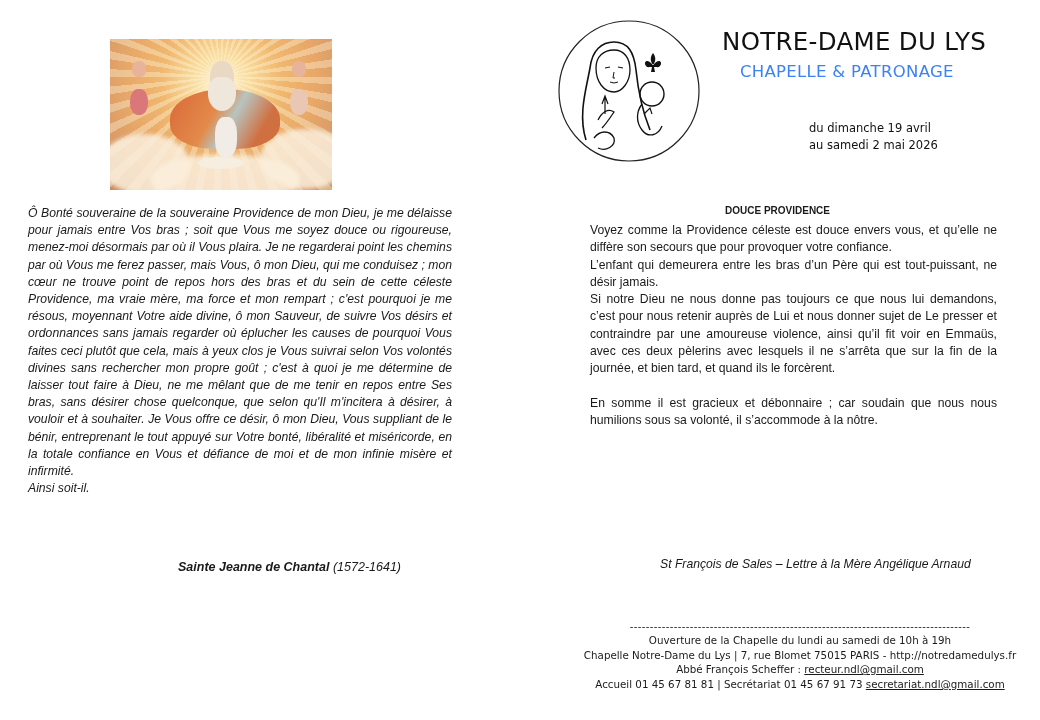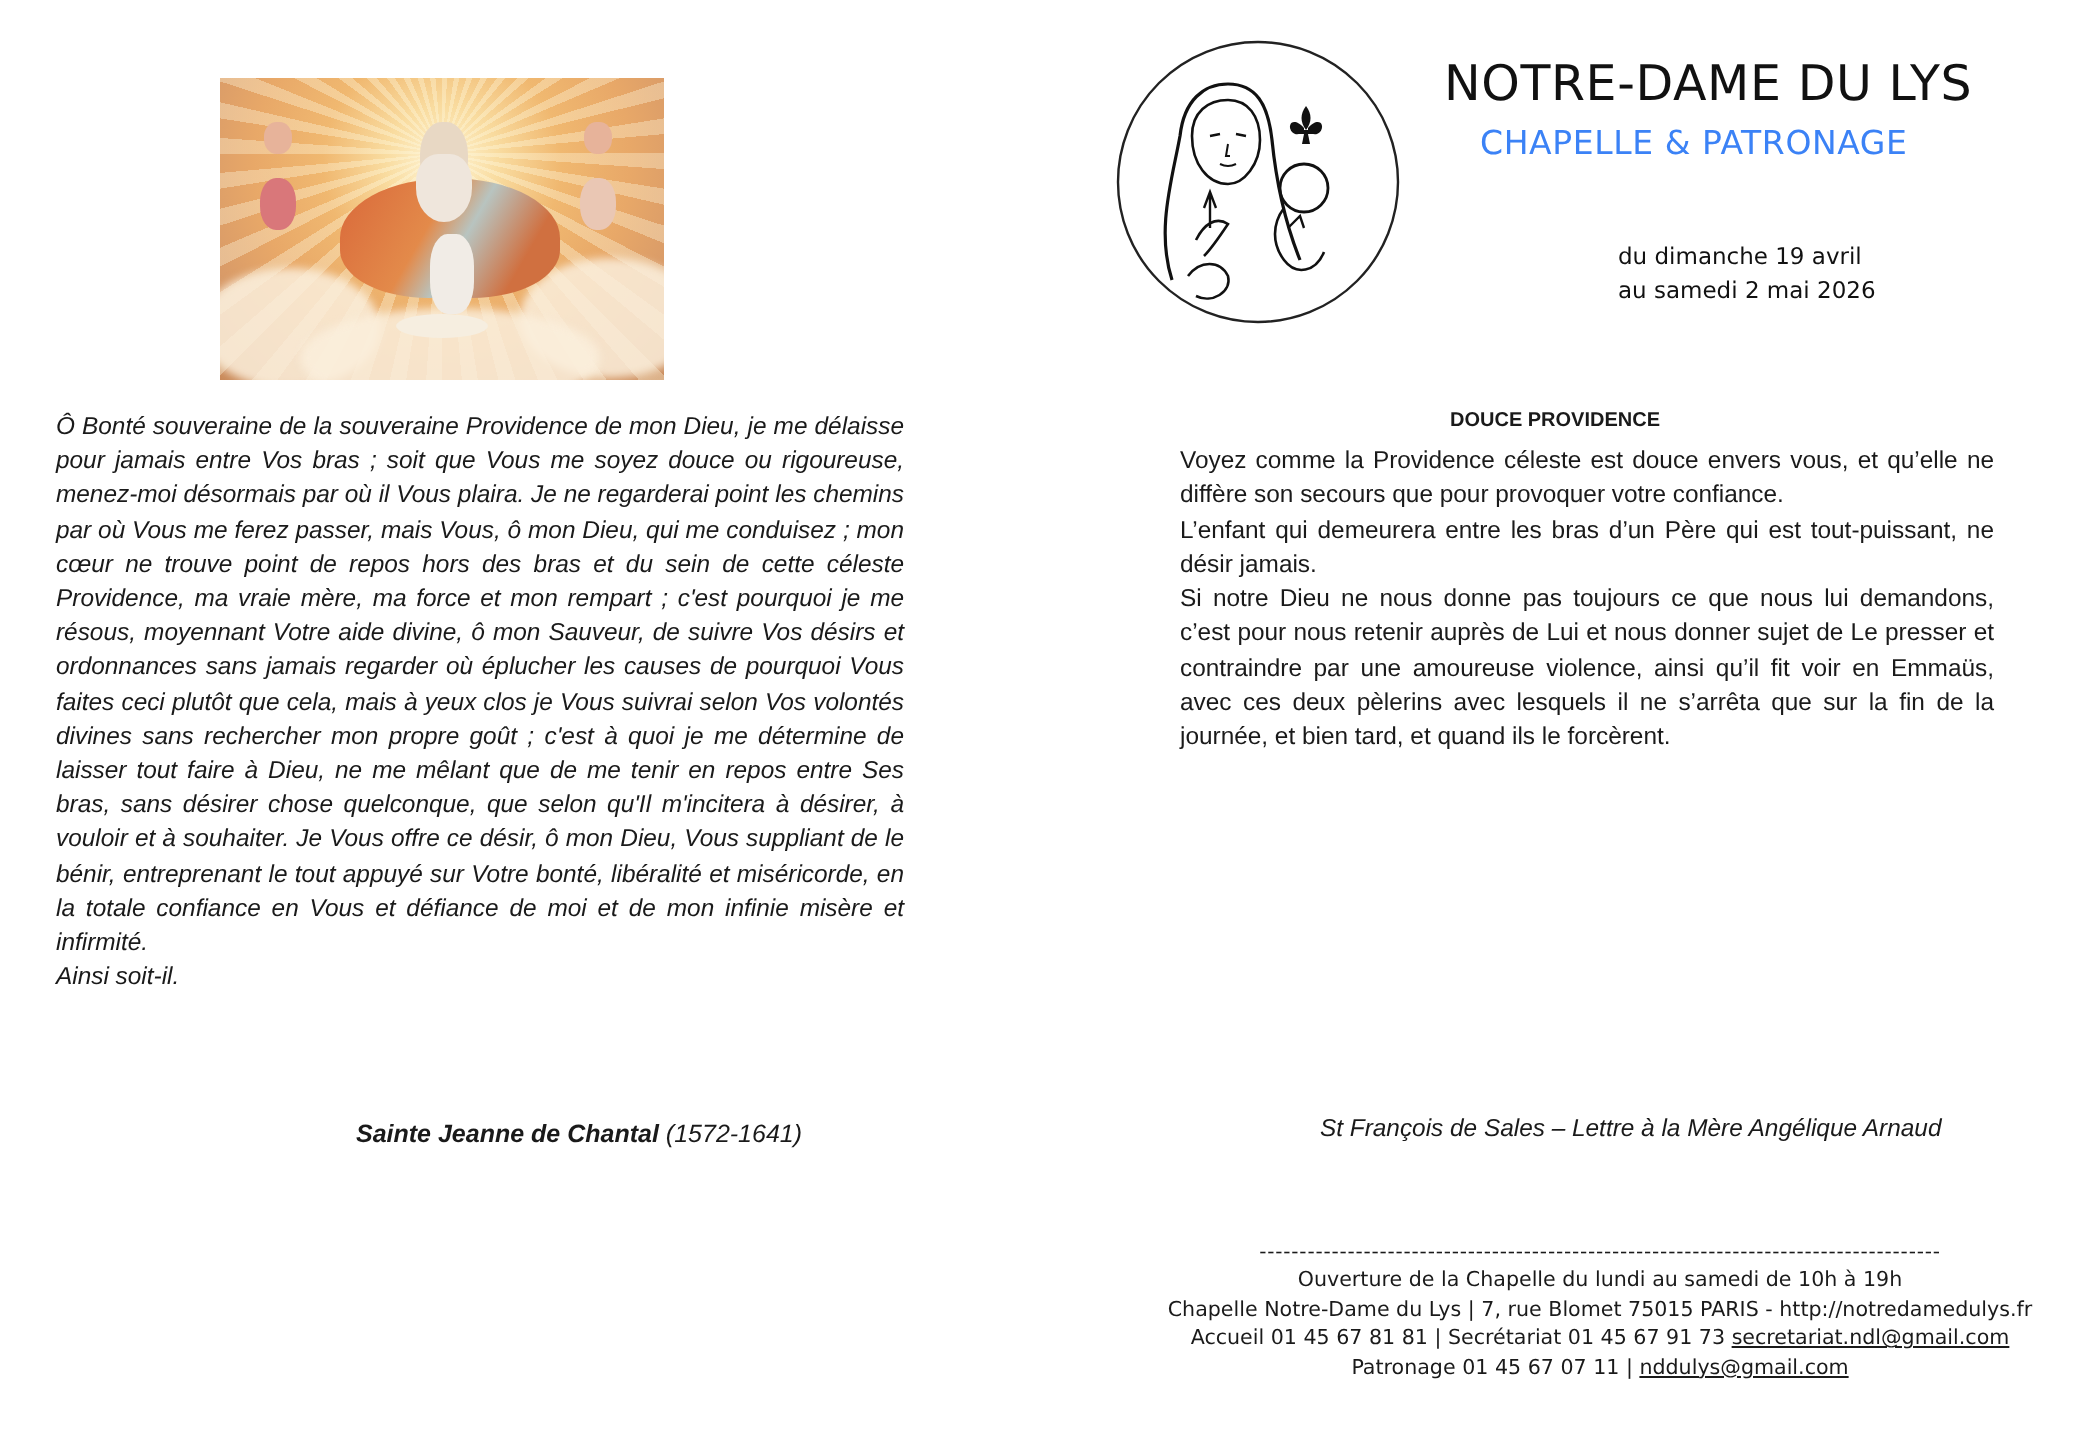--- a/index.html
+++ b/index.html
@@ -108,27 +108,28 @@
   <div>du dimanche 19 avril</div>
   <div>au samedi 2 mai 2026</div>
 </div>
 
 <div class="section-heading sans">DOUCE PROVIDENCE</div>
 
 <div class="letter sans">
   <p>Voyez comme la Providence céleste est douce envers vous, et qu’elle ne diffère son secours que pour provoquer votre confiance.</p>
   <p>L’enfant qui demeurera entre les bras d’un Père qui est tout-puissant, ne désir jamais.</p>
   <p>Si notre Dieu ne nous donne pas toujours ce que nous lui demandons, c’est pour nous retenir auprès de Lui et nous donner sujet de Le presser et contraindre par une amoureuse violence, ainsi qu’il fit voir en Emmaüs, avec ces deux pèlerins avec lesquels il ne s’arrêta que sur la fin de la journée, et bien tard, et quand ils le forcèrent.</p>
+  <p class="gap">En somme il est gracieux et débonnaire ; car soudain que nous nous humilions sous sa volonté, il s’accommode à la nôtre.</p>
 </div>
 
 <div class="signature-right sans">St François de Sales – Lettre à la Mère Angélique Arnaud</div>
 
 <div class="footer cal">
   <div class="dashes">-------------------------------------------------------------------------------------</div>
   <div>Ouverture de la Chapelle du lundi au samedi de 10h à 19h</div>
   <div>Chapelle Notre-Dame du Lys | 7, rue Blomet 75015 PARIS - http://notredamedulys.fr</div>
   <div>
-    <span>Accueil 01 45 67 81 81 | Secrétariat 01 45 67 91 73 </span><a>secretariat.ndl@gmail.com</a>
+    <span>Abbé François Scheffer : </span><a>recteur.ndl@gmail.com</a>
   </div>
   <div>
-    <span>Patronage 01 45 67 07 11 | </span><a>nddulys@gmail.com</a>
+    <span>Accueil 01 45 67 81 81 | Secrétariat 01 45 67 91 73 </span><a>secretariat.ndl@gmail.com</a>
   </div>
 </div>
 
 </body></html>

